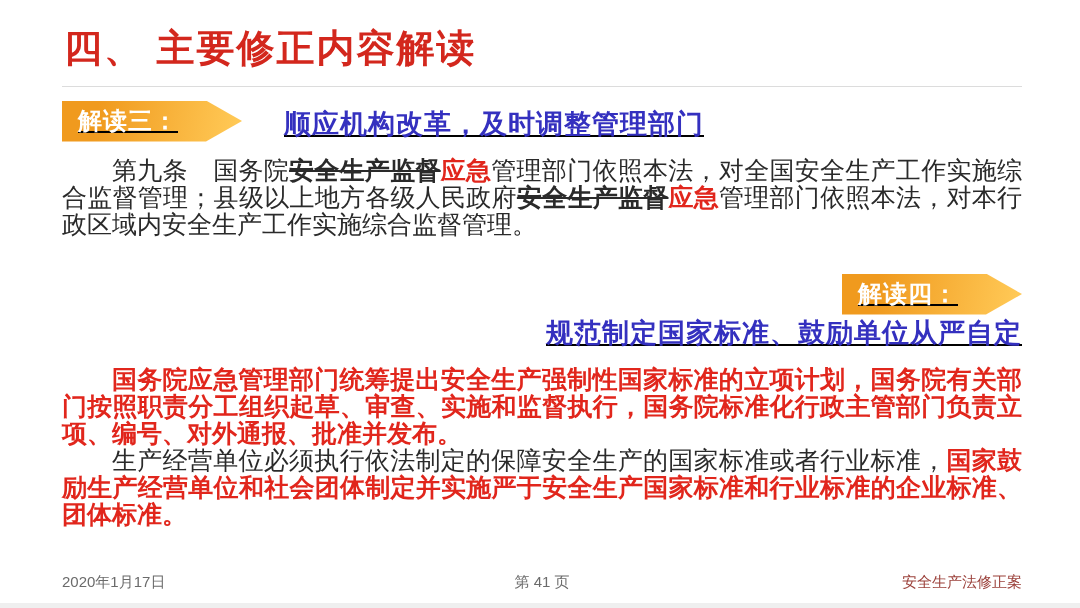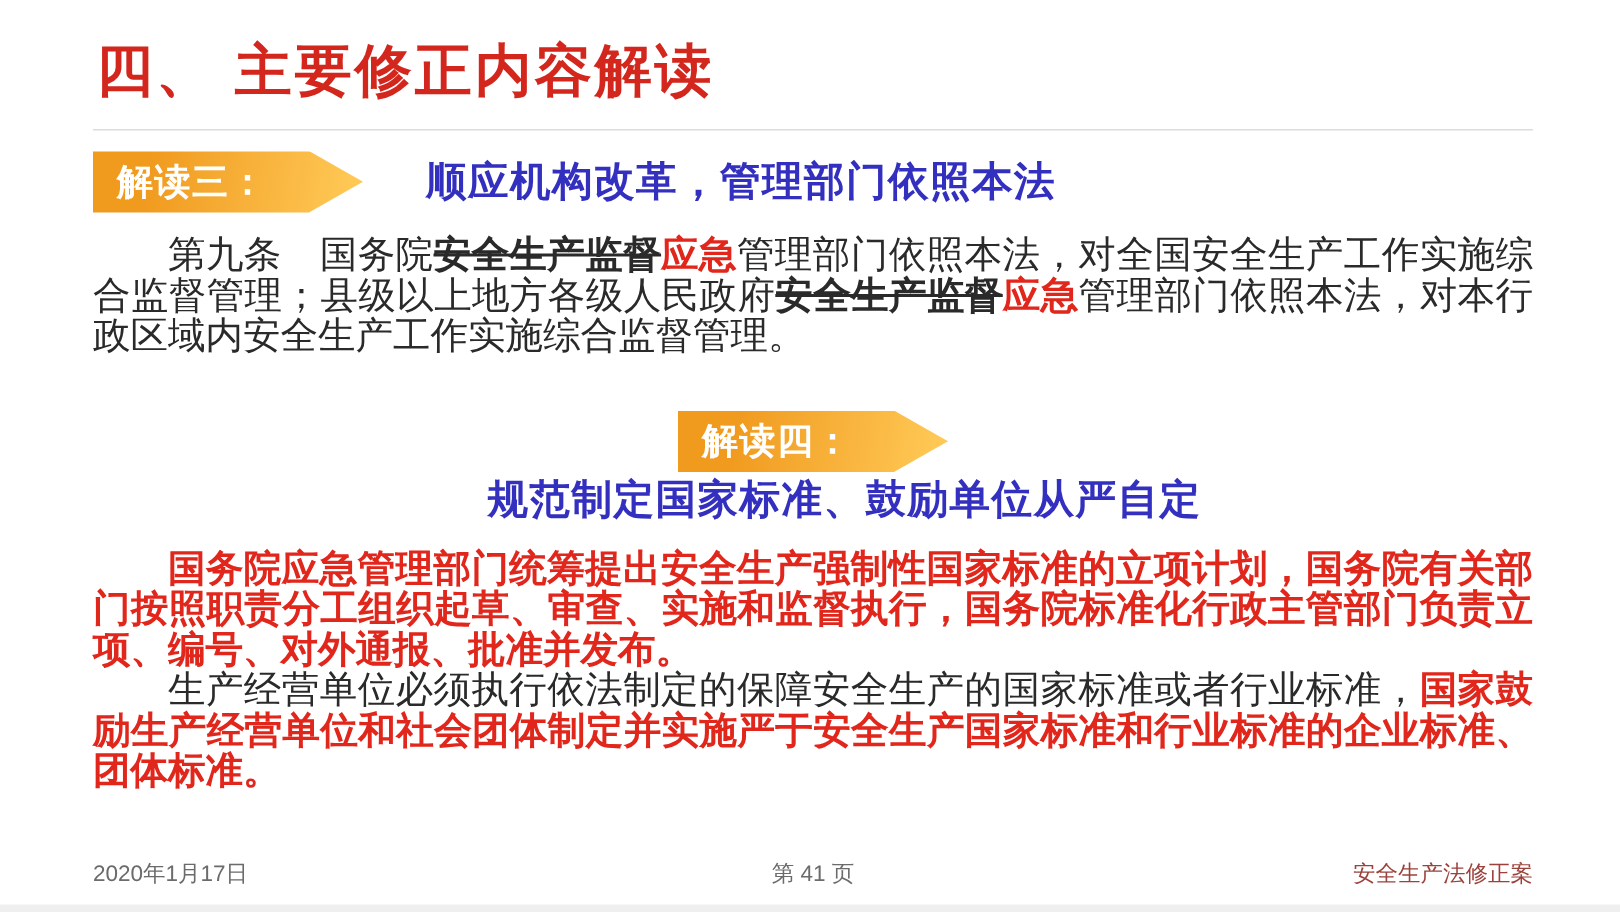--- a/index.html
+++ b/index.html
@@ -20,21 +20,21 @@
     color: var(--title-red);
     font-size: 38px; font-weight: 800;
     letter-spacing: 2px;
     margin: 2px 0 14px 2px;
     line-height: 1.2;
   }
   .title-divider {
     height: 1px; background: #dcdcdc; margin: 0 0 14px 0;
   }
 
-  .section-row { display: flex; align-items: center; margin-top: 0; }
+  .section-row { display: flex; align-items: flex-end; margin-top: 0; text-decoration: underline; }
   .section-row.second { margin-top: 36px; flex-direction: column; }
 
   .banner {
     position: relative;
     box-sizing: border-box;
     width: 180px; height: 41px;
     padding: 0 0 0 16px;
     display: flex; align-items: center;
     background: linear-gradient(100deg, var(--banner-orange-start) 20%, var(--banner-orange-end) 95%);
     clip-path: polygon(0 0, 80% 0, 100% 50%, 80% 100%, 0 100%);
@@ -82,21 +82,21 @@
 
 <div class="slide">
 
   <h1 class="page-title">四、 主要修正内容解读</h1>
   <div class="title-divider"></div>
 
   <div class="section-row">
     <div class="banner">
       <span>解读三：</span>
     </div>
-    <div class="section-heading">顺应机构改革，管理部门依照本法</div>
+    <div class="section-heading">顺应机构改革，及时调整管理部门</div>
   </div>
   <div class="section-body">
       <p class="body-para"><span class="seg-normal">第九条　国务院</span><span class="seg-strike">安全生产监督</span><span class="seg-red-bold">应急</span><span class="seg-normal">管理部门依照本法，对全国安全生产工作实施综合监督管理；县级以上地方各级人民政府</span><span class="seg-strike">安全生产监督</span><span class="seg-red-bold">应急</span><span class="seg-normal">管理部门依照本法，对本行政区域内安全生产工作实施综合监督管理。</span></p>
     </div>
 
   <div class="section-row second">
     <div class="banner">
       <span>解读四：</span>
     </div>
     <div class="section-heading">规范制定国家标准、鼓励单位从严自定</div>

